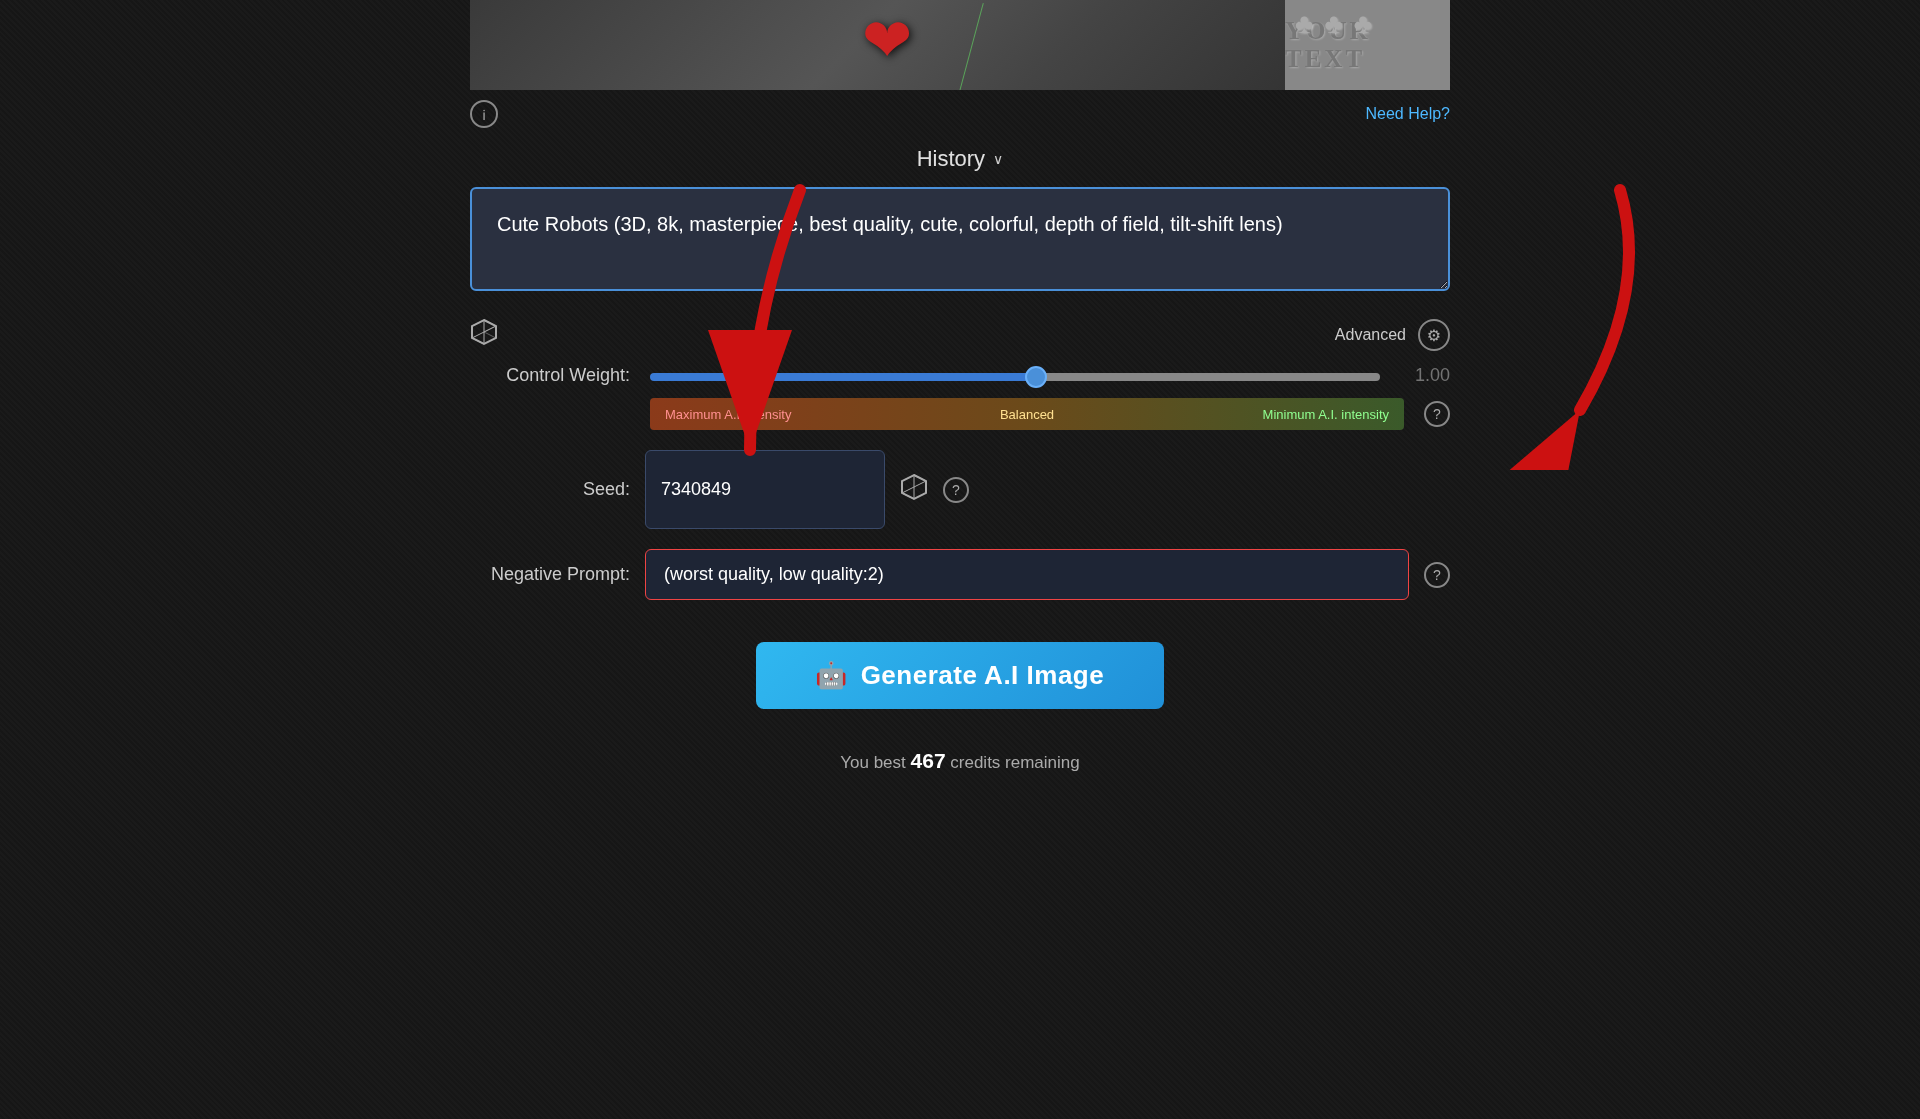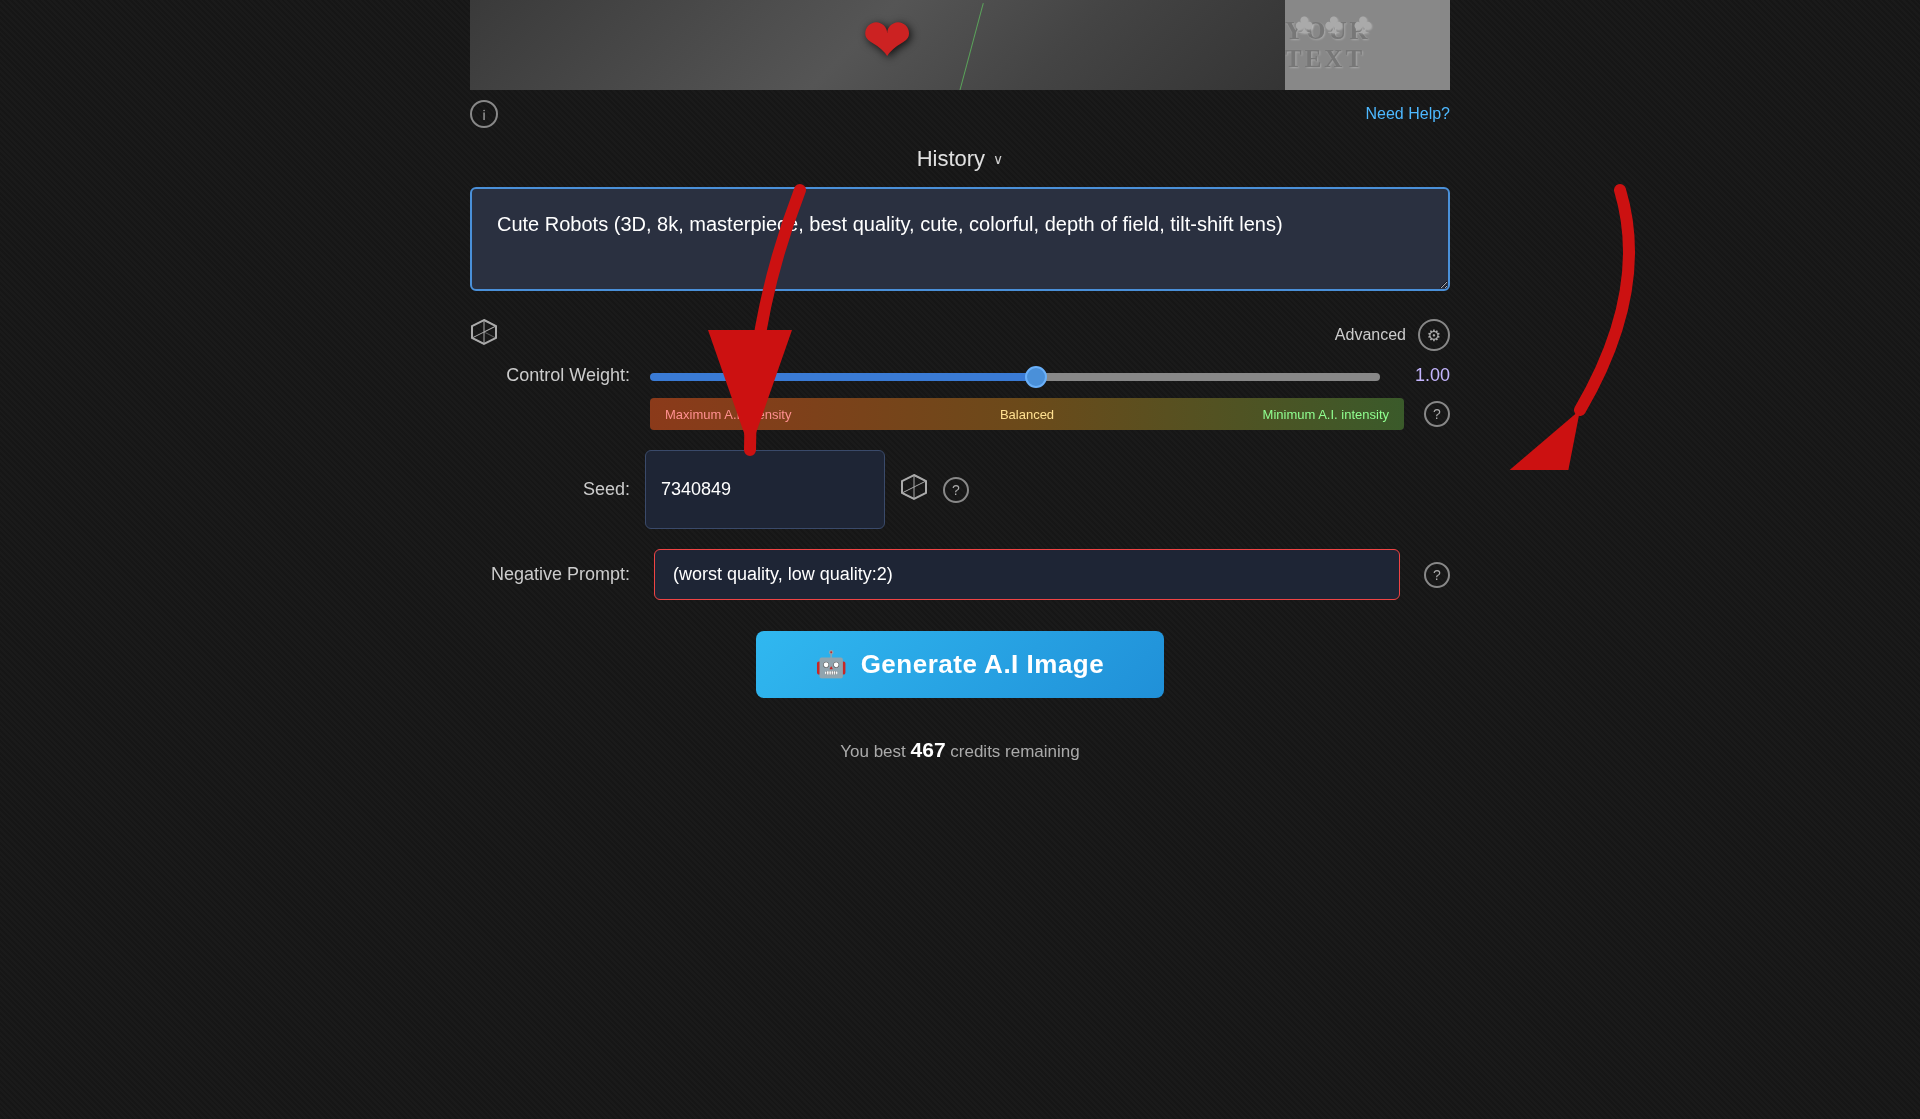--- a/index.html
+++ b/index.html
@@ -245,21 +245,21 @@
       appearance: none;
       width: 22px;
       height: 22px;
       border-radius: 50%;
       background: #4a90d9;
       cursor: pointer;
       border: 2px solid #6ab0f9;
     }
 
     .weight-value {
-      color: #c4b5fd;
+      color: #737373;
       font-size: 18px;
       min-width: 50px;
       text-align: right;
     }
 
     
     .intensity-bar-row {
       width: 980px;
       display: flex;
       align-items: center;
@@ -350,22 +350,22 @@
       color: #aaa;
       font-size: 14px;
       cursor: pointer;
     }
 
     
     .negative-prompt-row {
       width: 980px;
       display: flex;
       align-items: center;
-      gap: 24px;
-      margin-bottom: 31px;
+      gap: 15px;
+      margin-bottom: 42px;
     }
 
     .negative-prompt-label {
       color: #ccc;
       font-size: 18px;
       min-width: 160px;
       text-align: right;
     }
 
     .negative-prompt-input {

